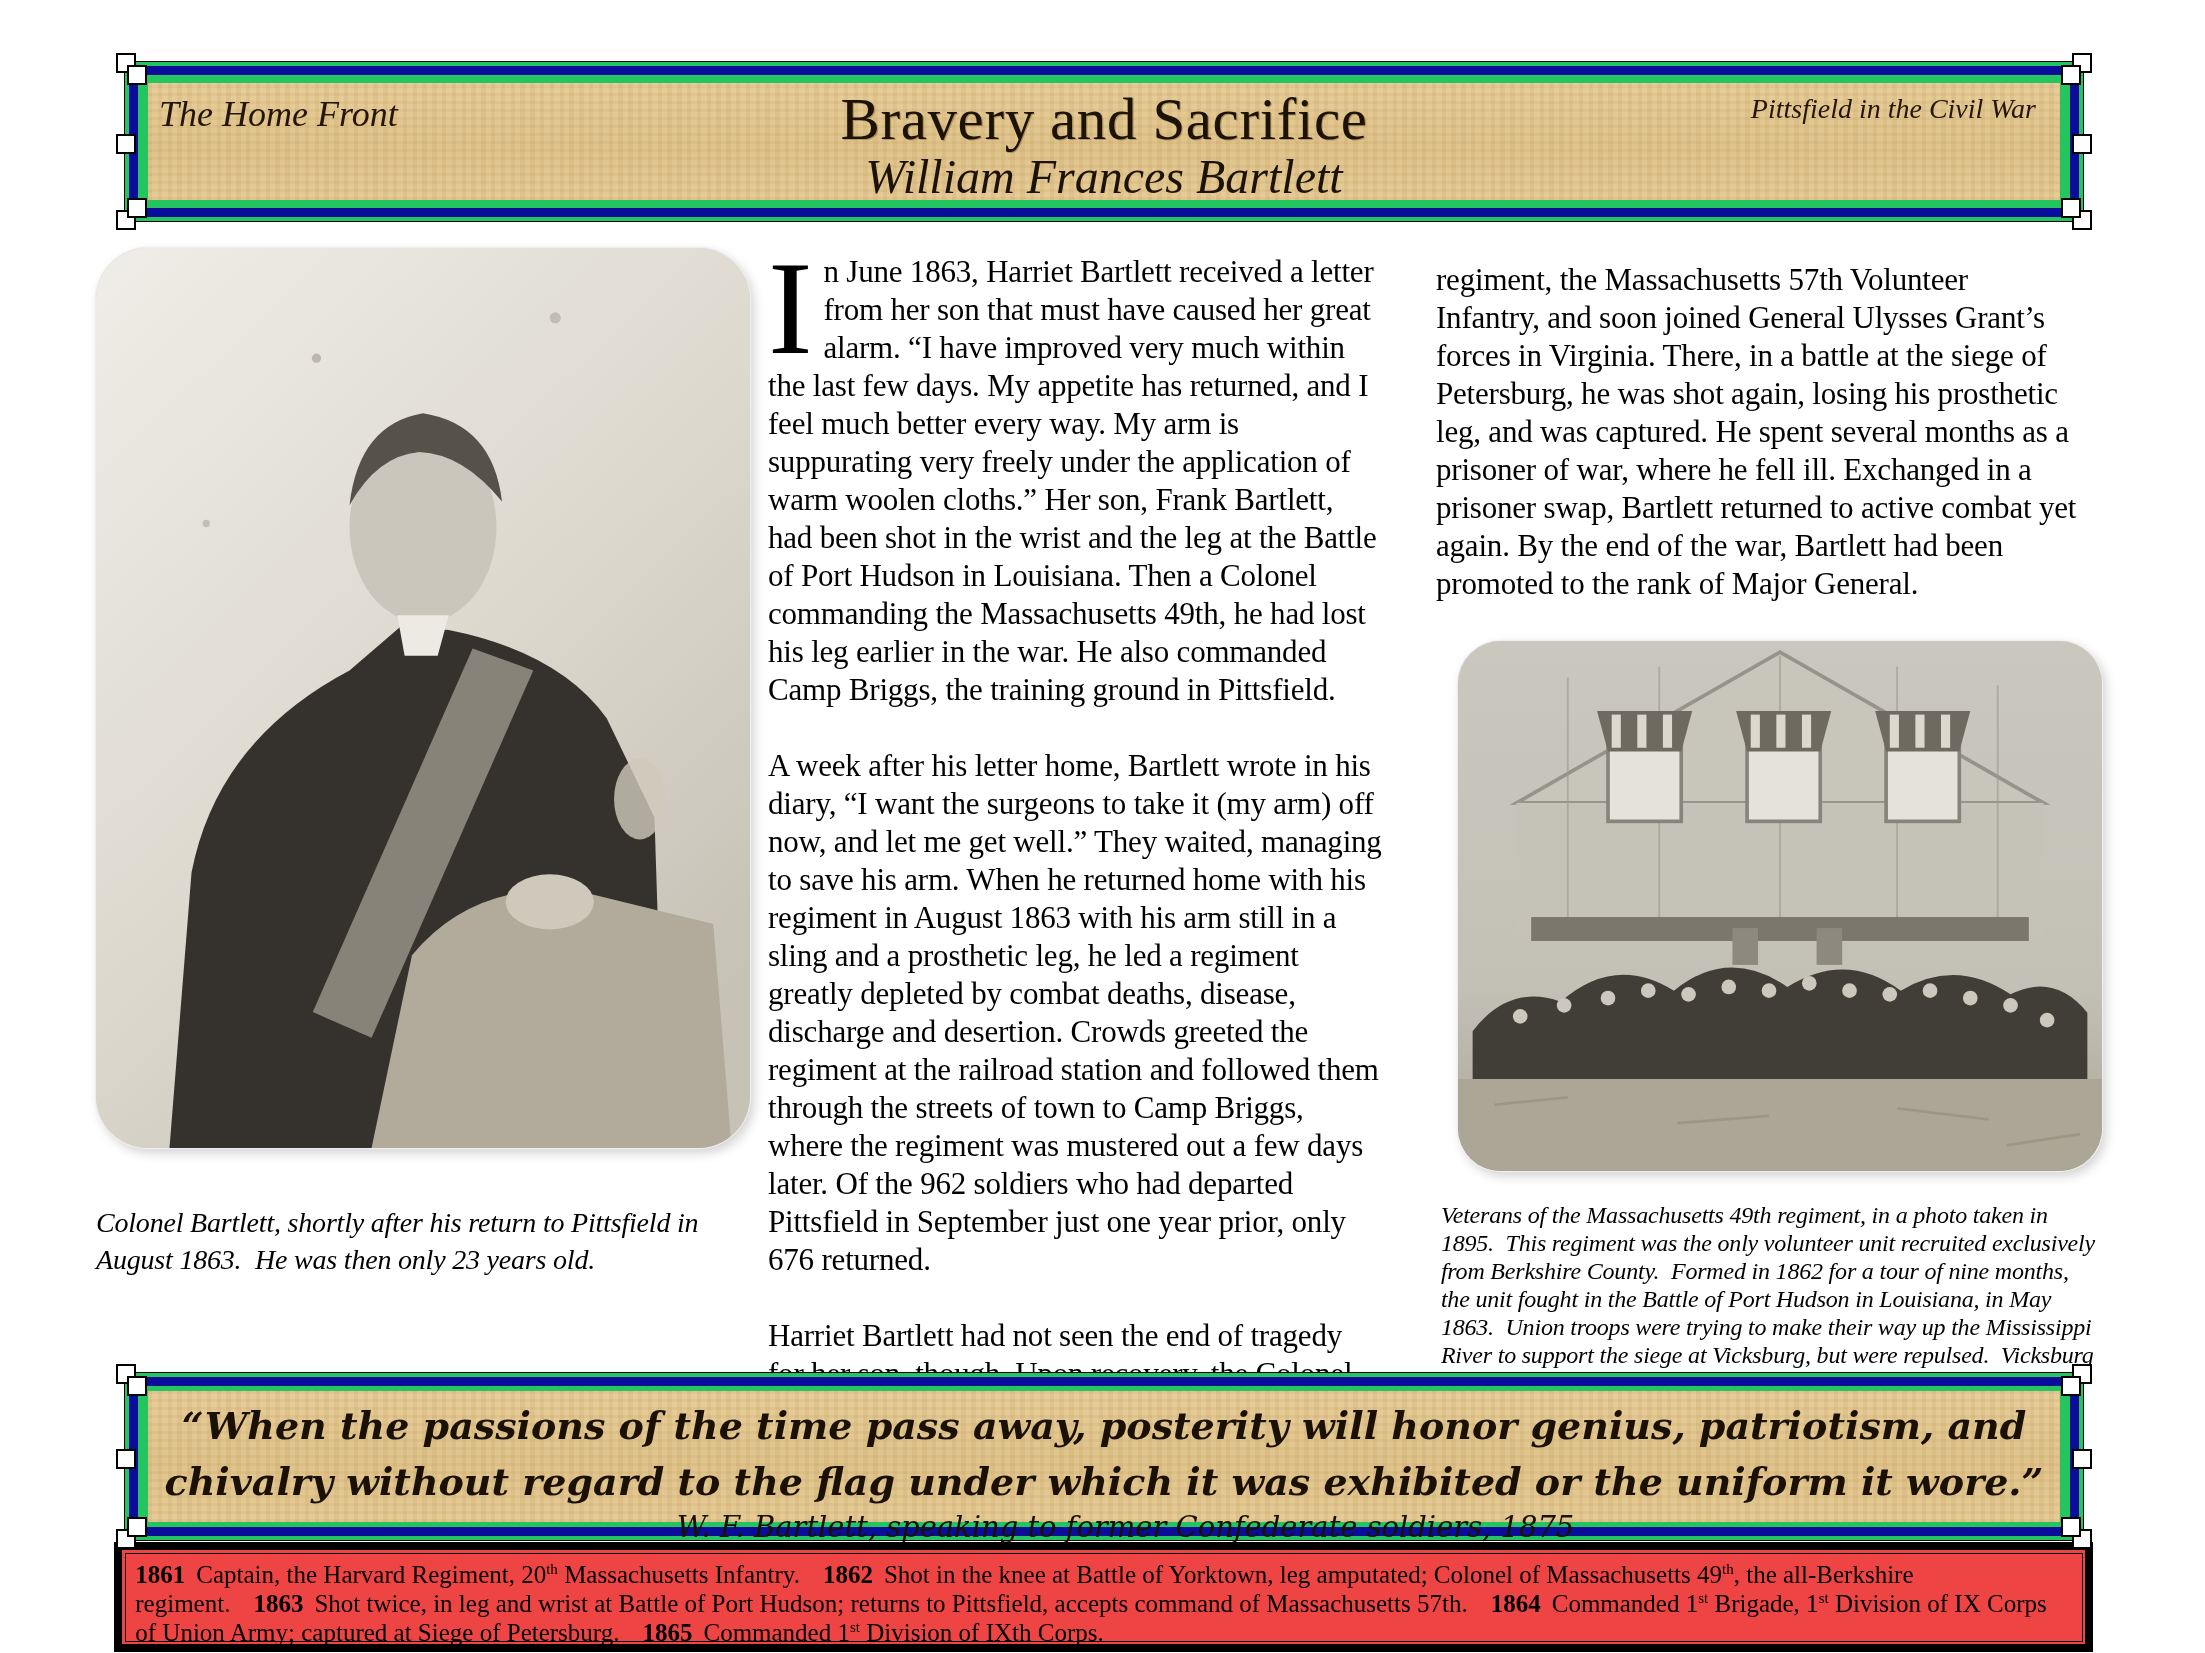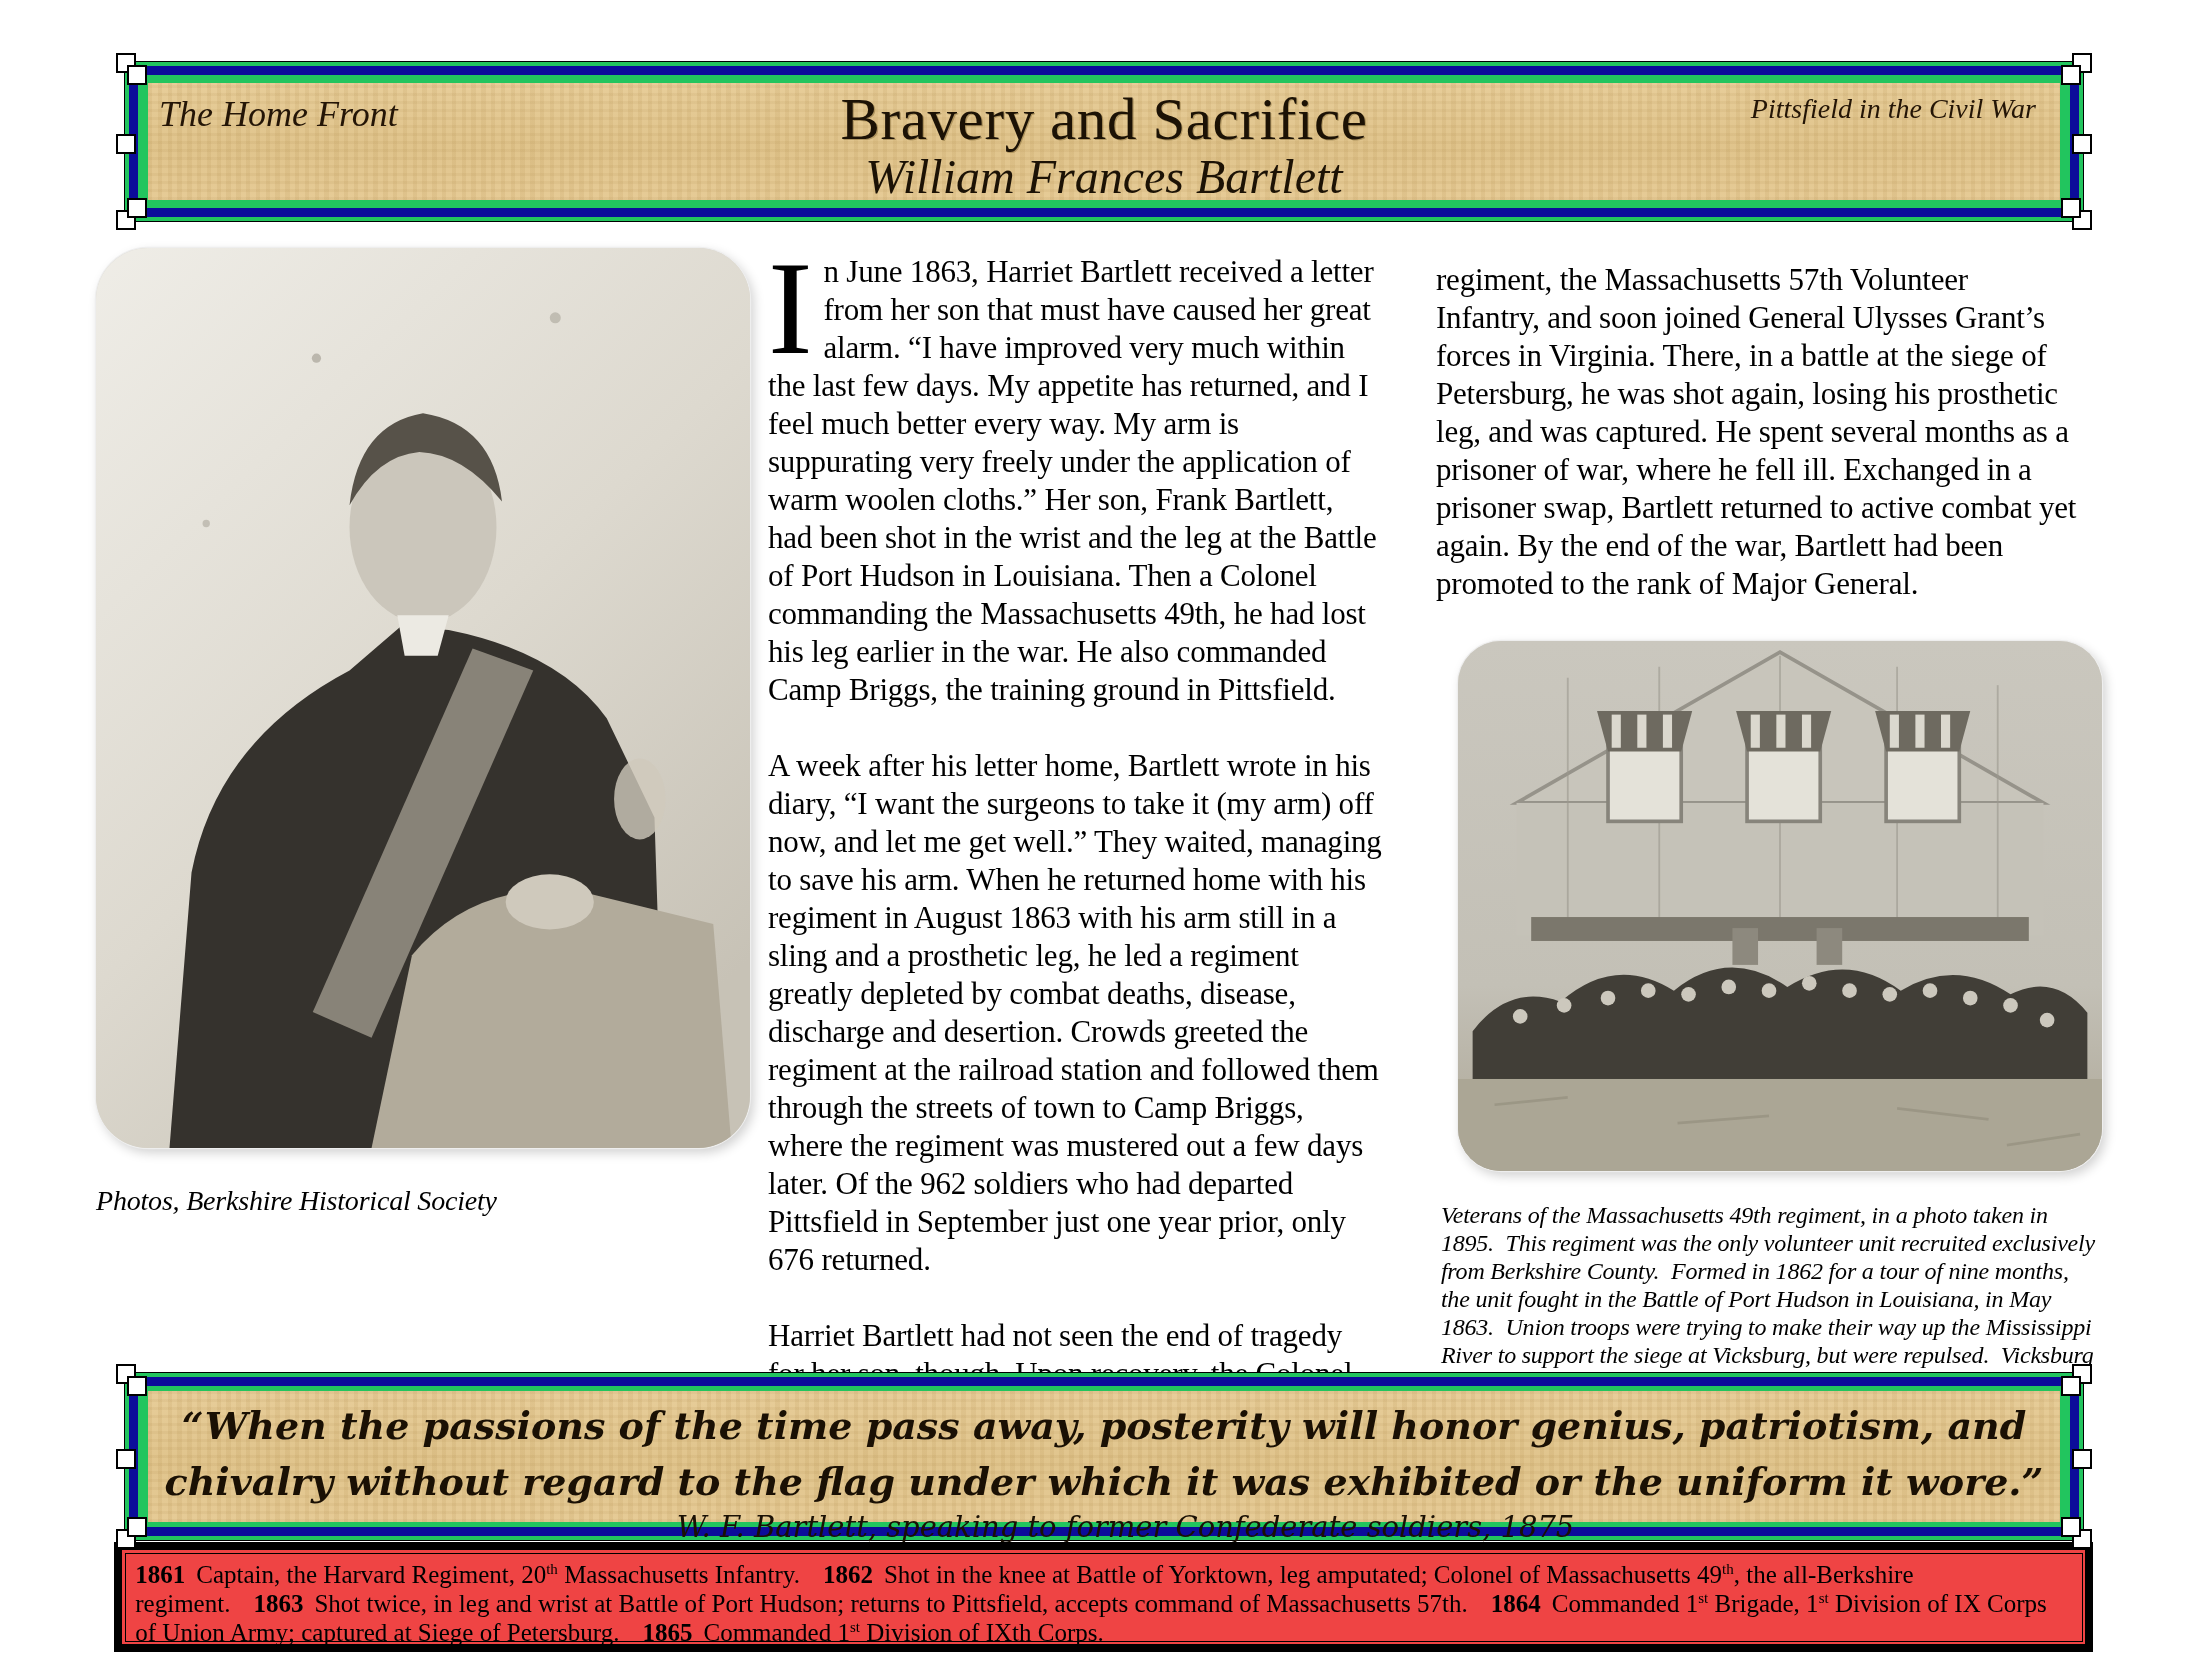--- a/index.html
+++ b/index.html
@@ -109,21 +109,21 @@
         <path d="M40,490 L52,340 Q66,268 138,230 L166,206 L192,208 Q252,220 278,256 L304,310 L306,372 L268,490 Z" fill="#35322d"></path>
         <path d="M150,490 L172,385 Q205,345 262,350 L336,368 L346,490 Z" fill="#b2ab9b"></path>
         <path d="M205,218 L238,230 L150,430 L118,416 Z" fill="#8d887c" opacity=".95"></path>
         <ellipse cx="178" cy="152" rx="40" ry="52" fill="#cbc6bb"></ellipse>
         <path d="M138,140 Q143,96 178,90 Q216,96 221,138 Q200,112 176,111 Q153,113 138,140" fill="#575249"></path>
         <polygon points="164,200 192,200 186,222 168,222" fill="#eceae3"></polygon>
         <ellipse cx="247" cy="356" rx="24" ry="15" fill="#cfc9bc"></ellipse>
         <ellipse cx="296" cy="300" rx="14" ry="22" fill="#cfc9bc" opacity=".8"></ellipse>
       </svg>
     </div>
-    <div class="credit">Photos, Berkshire Historical Society</div>
+    <div class="caption caption-left">Colonel Bartlett, shortly after his return to Pittsfield in August 1863.  He was then only 23 years old.</div>
   </div>
 
   <div class="col col-mid">
     <p><span class="dropcap">I</span><span>n June 1863, Harriet Bartlett received a letter from her son that must have caused her great alarm. “I have improved very much within the last few days. My appetite has returned, and I feel much better every way. My arm is suppurating very freely under the application of warm woolen cloths.” Her son, Frank Bartlett, had been shot in the wrist and the leg at the Battle of Port Hudson in Louisiana. Then a Colonel commanding the Massachusetts 49th, he had lost his leg earlier in the war. He also commanded Camp Briggs, the training ground in Pittsfield.</span></p>
     <p>A week after his letter home, Bartlett wrote in his diary, “I want the surgeons to take it (my arm) off now, and let me get well.” They waited, managing to save his arm. When he returned home with his regiment in August 1863 with his arm still in a sling and a prosthetic leg, he led a regiment greatly depleted by combat deaths, disease, discharge and desertion. Crowds greeted the regiment at the railroad station and followed them through the streets of town to Camp Briggs, where the regiment was mustered out a few days later. Of the 962 soldiers who had departed Pittsfield in September just one year prior, only 676 returned.</p>
     <p>Harriet Bartlett had not seen the end of tragedy for her son, though. Upon recovery, the Colonel promptly accepted command of an all-veteran</p>
   </div>
 
   <div class="col col-right">
     <p class="bodytext">regiment, the Massachusetts 57th Volunteer Infantry, and soon joined General Ulysses Grant’s forces in Virginia. There, in a battle at the siege of Petersburg, he was shot again, losing his prosthetic leg, and was captured. He spent several months as a prisoner of war, where he fell ill. Exchanged in a prisoner swap, Bartlett returned to active combat yet again. By the end of the war, Bartlett had been promoted to the rank of Major General.</p>

